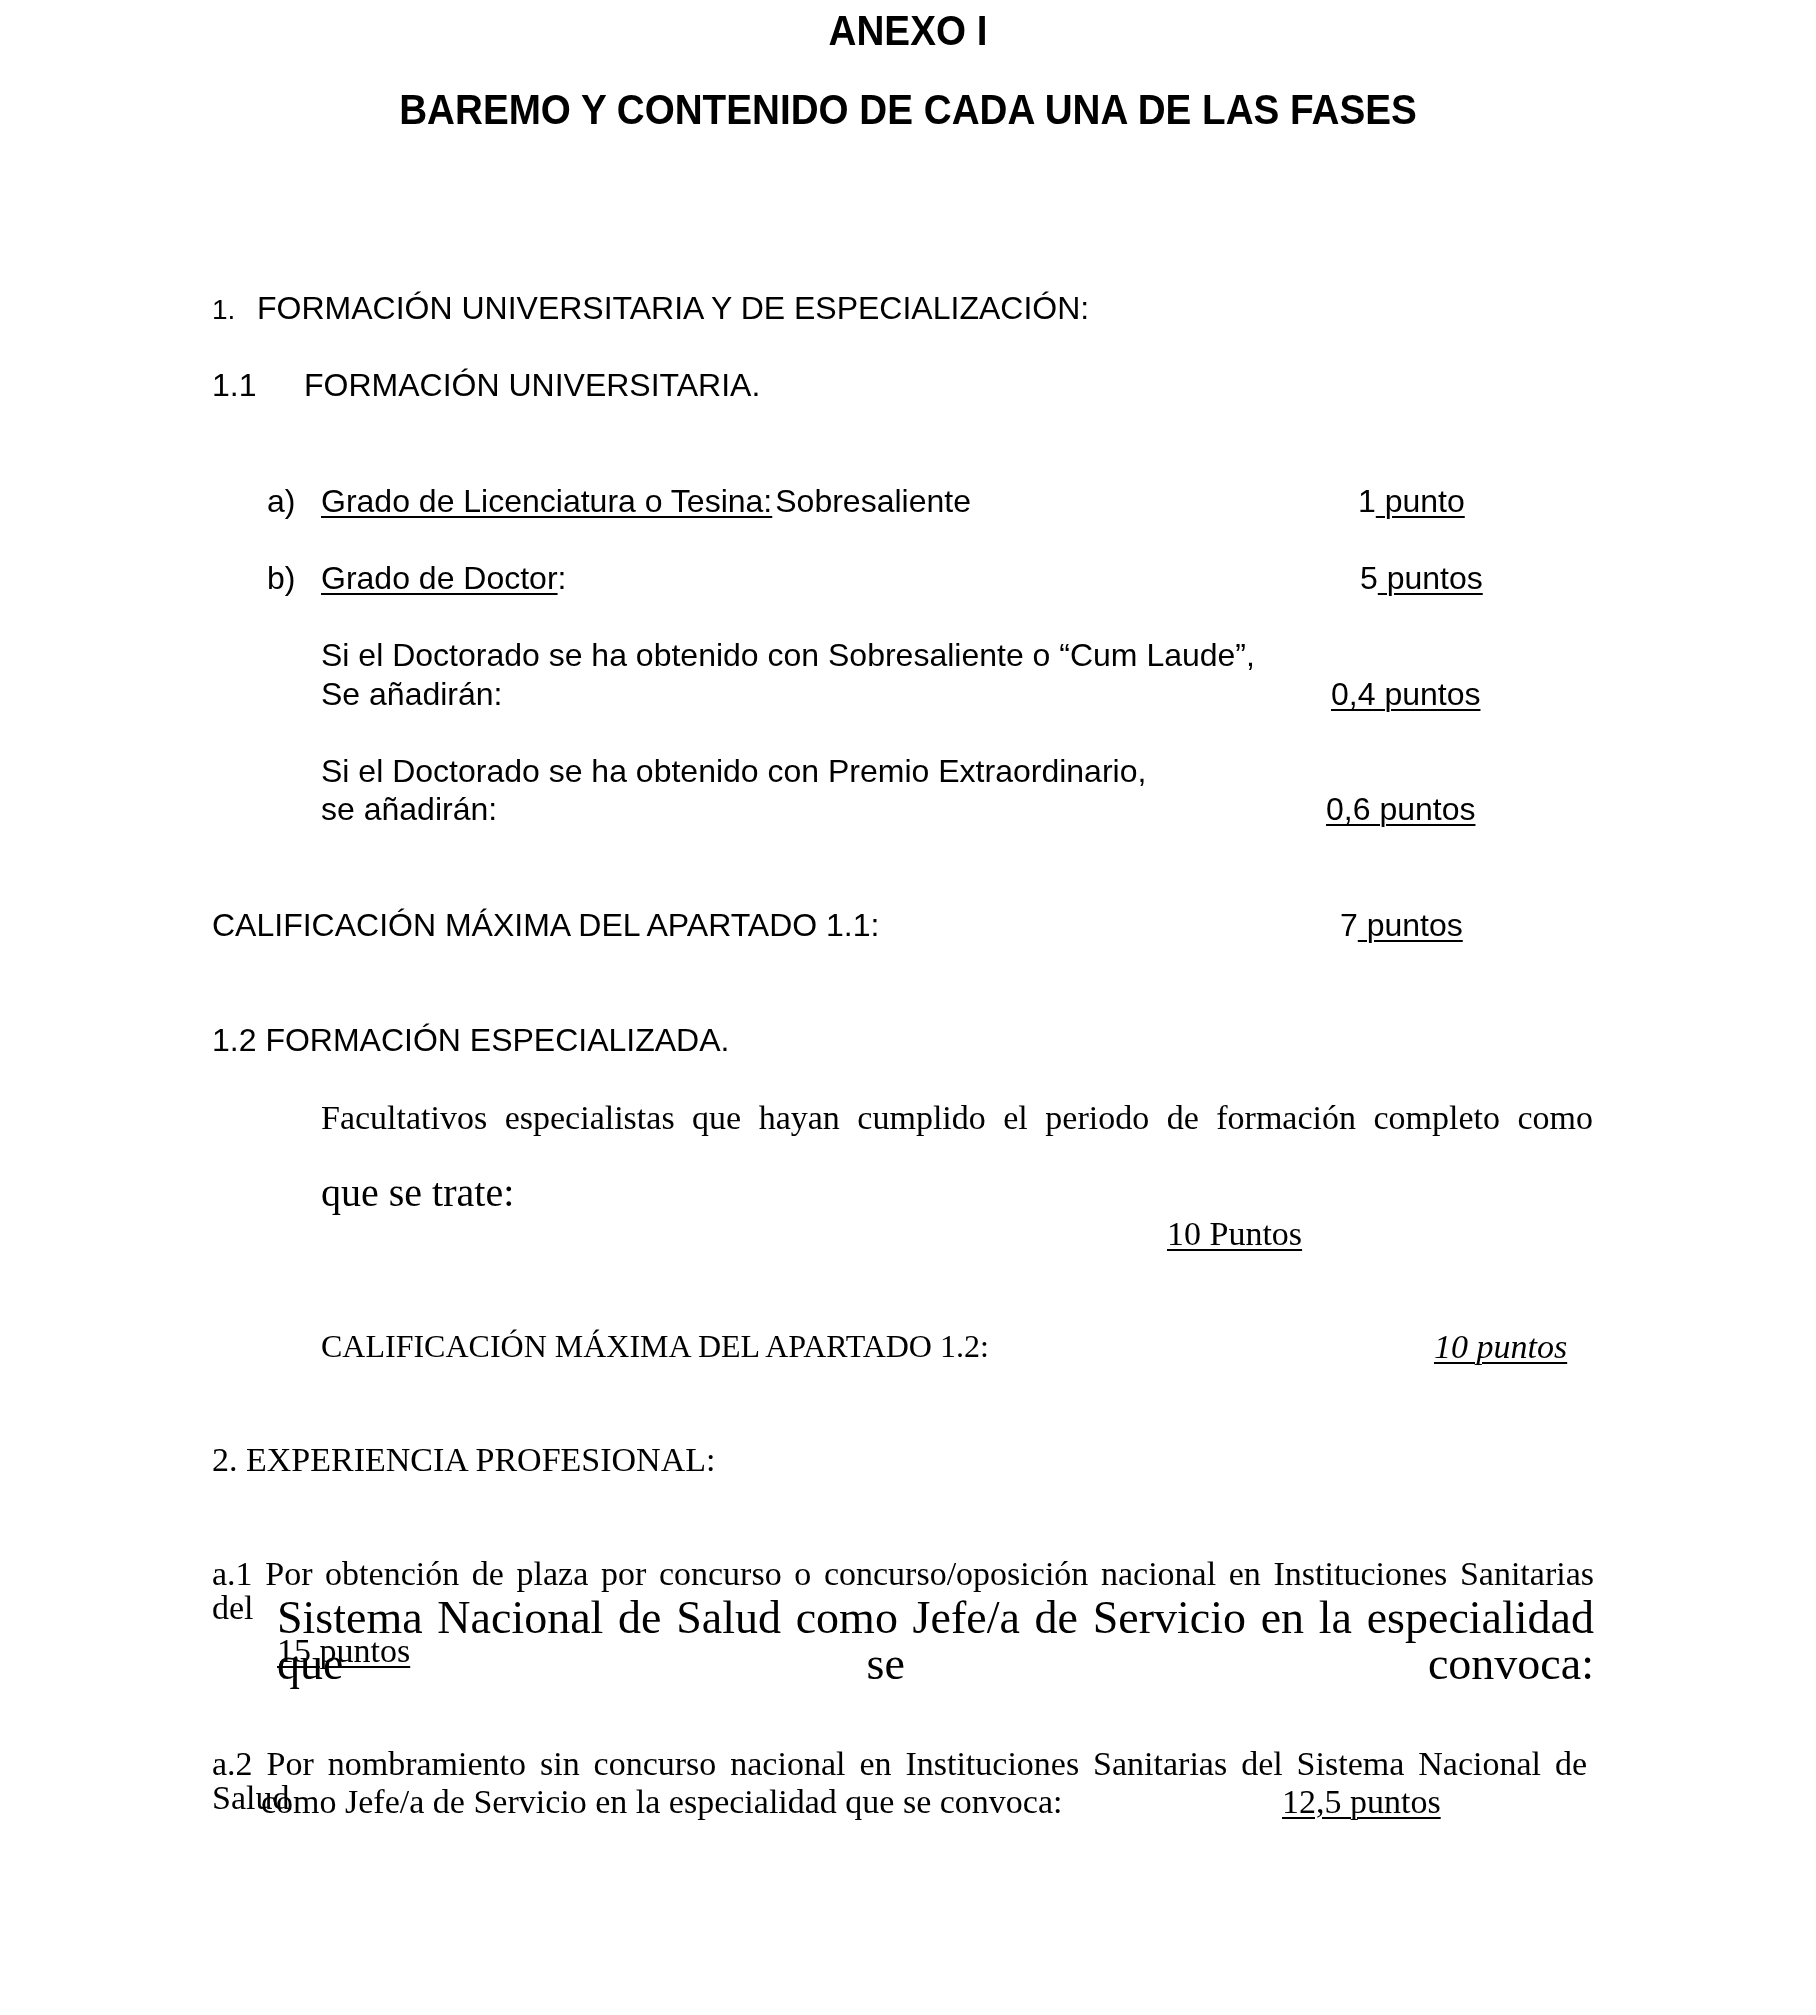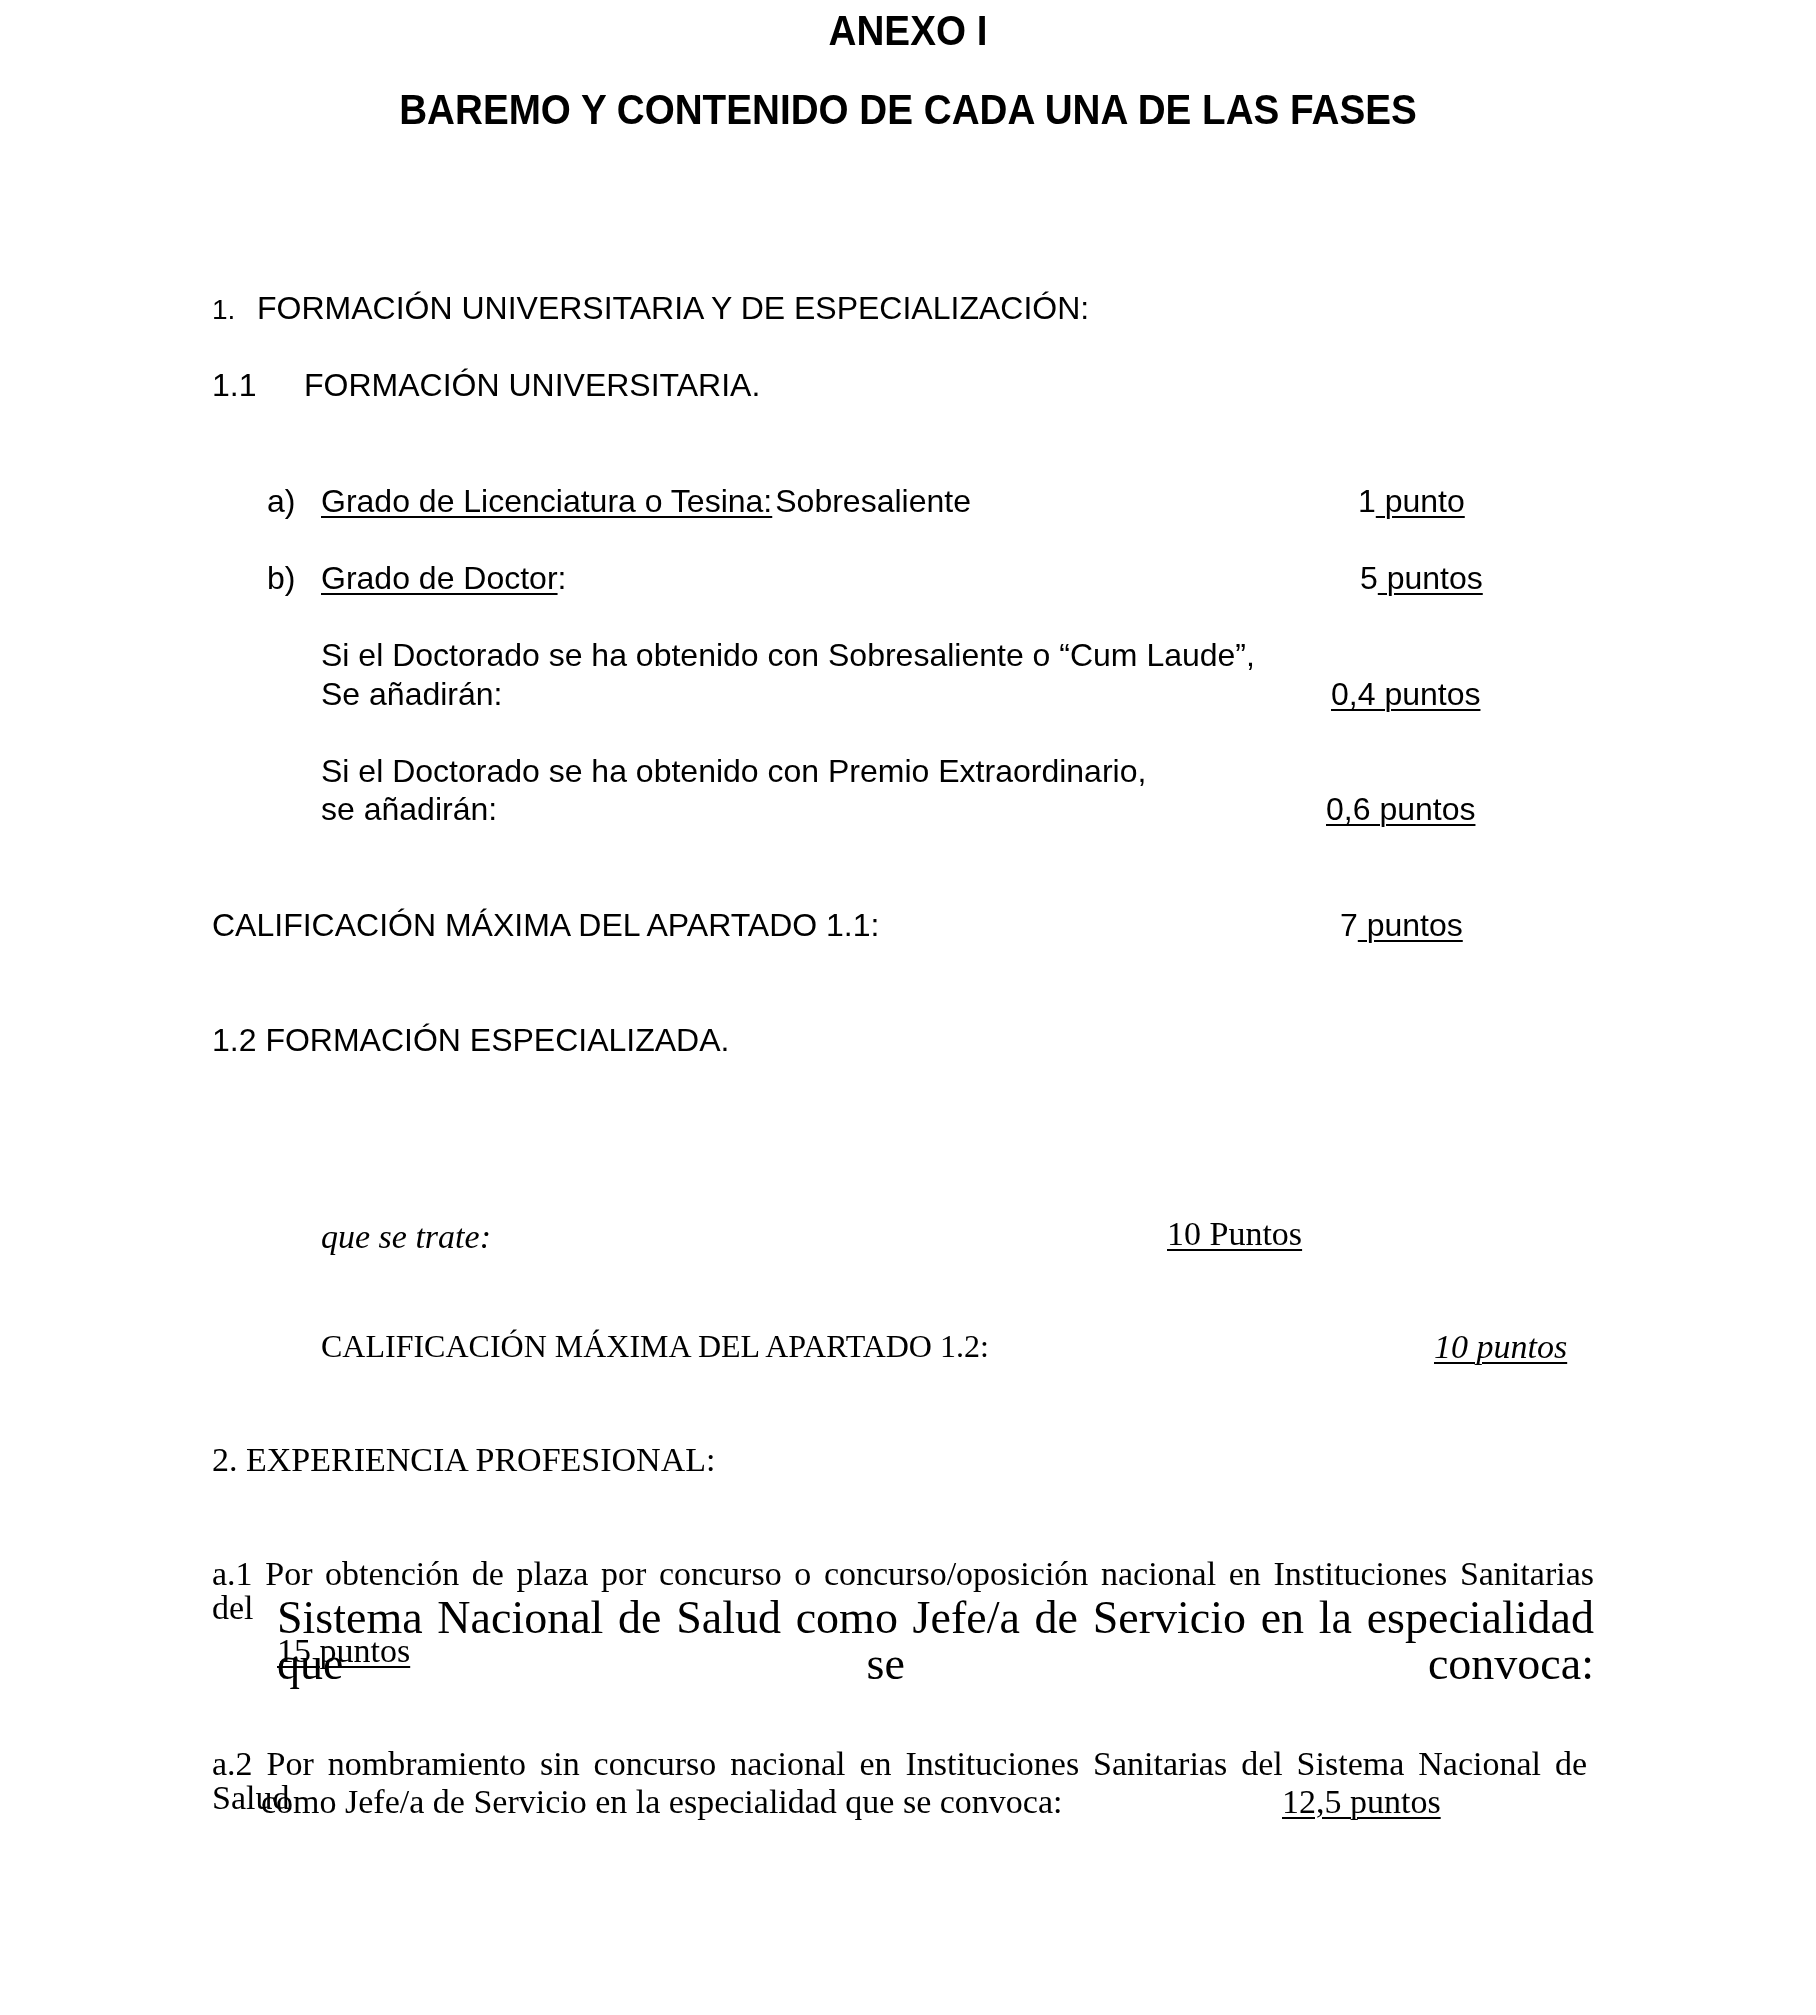--- a/index.html
+++ b/index.html
@@ -52,22 +52,23 @@
 <div class="abs sans t u" style="left:1326px; top:793px;">0,6 puntos</div>
 
 <div class="abs sans t" style="left:212px; top:909px;">CALIFICACIÓN MÁXIMA DEL APARTADO 1.1:</div>
 <div class="abs sans t" style="left:1340px; top:909px;">
   <span>7</span><span class="u" style="white-space:pre;"> puntos</span>
 </div>
 
 <div class="abs sans h" style="left:212px; top:1024px;">1.2 FORMACIÓN ESPECIALIZADA.</div>
 
 <div class="justify serif" style="left:321px; top:1098px; width:1272px; font-size:34px;">
+  <span class="para-line">Facultativos especialistas que hayan cumplido el periodo de formación completo como</span>
 </div>
-<div class="abs serif" style="left:321px; top:1220px; font-size:34px;font-style:italic;">que se trate:</div>
+<div class="abs serif" style="left:321px; top:1173px; font-size:40px;">que se trate:</div>
 <div class="abs serif u" style="left:1167px; top:1217px; font-size:34px;">10 Puntos</div>
 
 <div class="abs serif" style="left:321px; top:1330px; font-size:32px;">CALIFICACIÓN MÁXIMA DEL APARTADO 1.2:</div>
 <div class="abs serif u it" style="left:1434px; top:1330px; font-size:34px;">10 puntos</div>
 
 <div class="abs serif" style="left:212px; top:1443px; font-size:34px;">2. EXPERIENCIA PROFESIONAL:</div>
 
 <div class="abs serif" style="left:212px; top:1557px; width:1382px; font-size:34px; text-align:justify; text-align-last:justify; white-space:normal;">a.1 Por obtención de plaza por concurso o concurso/oposición nacional en Instituciones Sanitarias del</div>
 <div class="abs serif" style="left:277px; top:1595px; width:1317px; font-size:46px; text-align:justify; text-align-last:justify; white-space:normal;">Sistema Nacional de Salud como Jefe/a de Servicio en la especialidad que se convoca:</div>
 <div class="abs serif u" style="left:277px; top:1634px; font-size:34px;">15 puntos</div>

